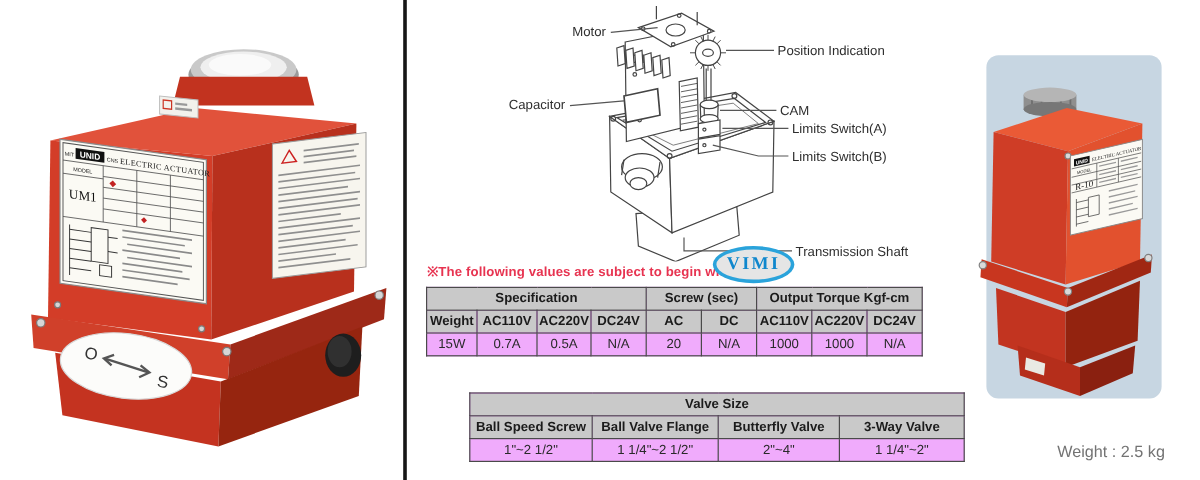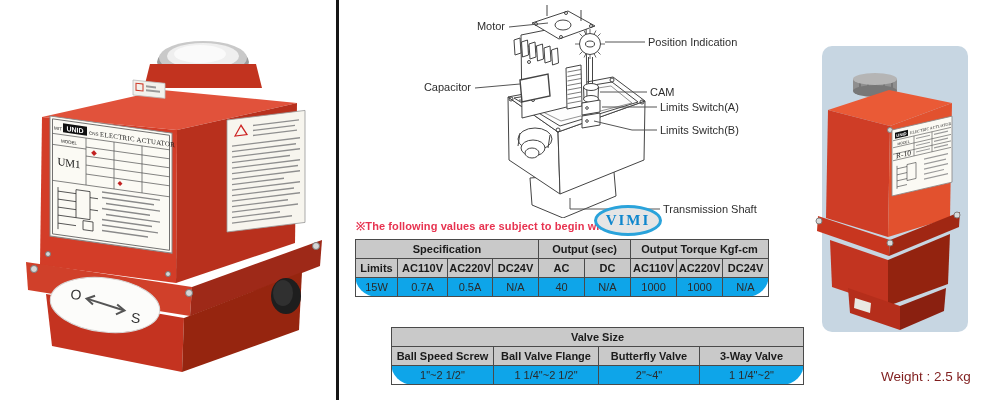--- a/index.html
+++ b/index.html
@@ -16,32 +16,32 @@
     position:absolute; left:356px; top:218px; font-size:11px; font-weight:bold;
     color:#e73350; letter-spacing:0.1px; white-space:nowrap;
   }
   .vimi {
     position:absolute; left:594px; top:205px; width:62px; height:25px;
     border:3px solid #2aa3db; border-radius:50%; background:#e5e5e5;
     display:flex; align-items:center; justify-content:center;
     font-family:"Liberation Serif", serif; font-weight:bold; font-size:15px;
     color:#0f87cd; letter-spacing:2px;
   }
-  table { position:absolute; border-collapse:collapse; table-layout:fixed; background:#0ea5e9;border-radius:22px; }
+  table { position:absolute; border-collapse:collapse; table-layout:fixed; background:#f0abfc; }
   .spec-table  { left:355px; top:239px; width:414px; }
   .valve-table { left:355px; top:327px; width:413px;margin-left:36px; }
   td {
     border:1px solid #4a4a4a; text-align:center; vertical-align:middle;
     font-size:11px; color:#2a2a2a; height:18px; padding:0 1px;
     overflow:hidden; white-space:nowrap;
   }
   td.hdr { background:#c9c9c9; font-weight:bold; color:#1b1b1b; }
   .weight {
     position:absolute; left:881px; top:369px; font-size:13.5px;
-    color:#7f1d1d; white-space:nowrap;
+    color:#737373; white-space:nowrap;
   }
 </style>
 </head>
 <body>
 
 <div class="stage">
 
   <svg class="left-svg" viewBox="0 0 338 400">
 
     <g>
@@ -304,40 +304,40 @@
         <col style="width:46px">
       <col style="width:46px">
         <col style="width:46px">
         <col style="width:46px">
         <col style="width:46px">
         <col style="width:46px">
     </colgroup>
     <tbody>
         <tr>
       <td colspan="4" class="hdr">Specification</td>
-      <td colspan="2" class="hdr">Output (sec)</td>
+      <td colspan="2" class="hdr">Screw (sec)</td>
       <td colspan="3" class="hdr">Output Torque Kgf-cm</td>
     </tr>
     <tr>
-      <td class="hdr">Limits</td>
+      <td class="hdr">Weight</td>
       <td class="hdr">AC110V</td>
       <td class="hdr">AC220V</td>
       <td class="hdr">DC24V</td>
       <td class="hdr">AC</td>
       <td class="hdr">DC</td>
       <td class="hdr">AC110V</td>
       <td class="hdr">AC220V</td>
       <td class="hdr">DC24V</td>
     </tr>
     <tr>
       <td>15W</td>
       <td>0.7A</td>
       <td>0.5A</td>
       <td>N/A</td>
-      <td>40</td>
+      <td>20</td>
       <td>N/A</td>
       <td>1000</td>
       <td>1000</td>
       <td>N/A</td>
     </tr>
   </tbody>
     </table>
 
   <table class="valve-table">
     <colgroup>

